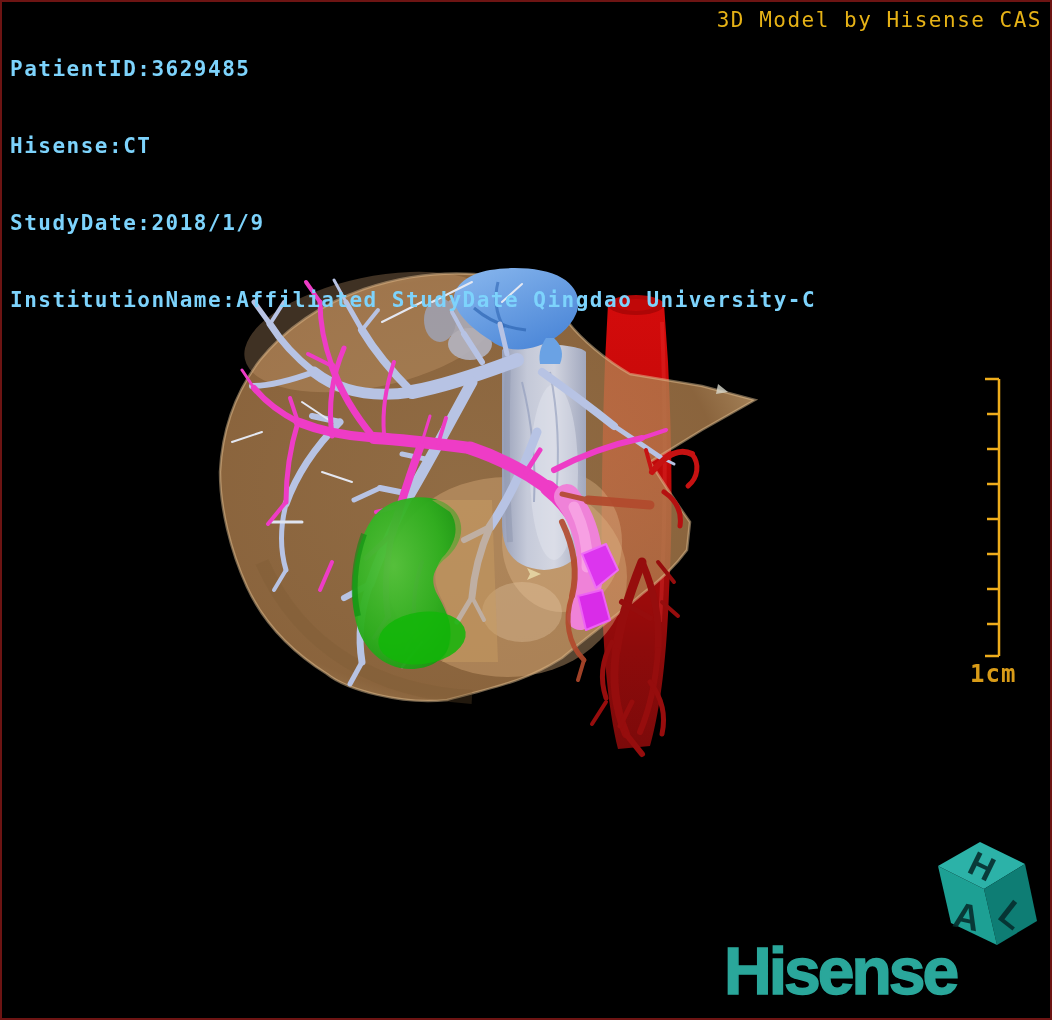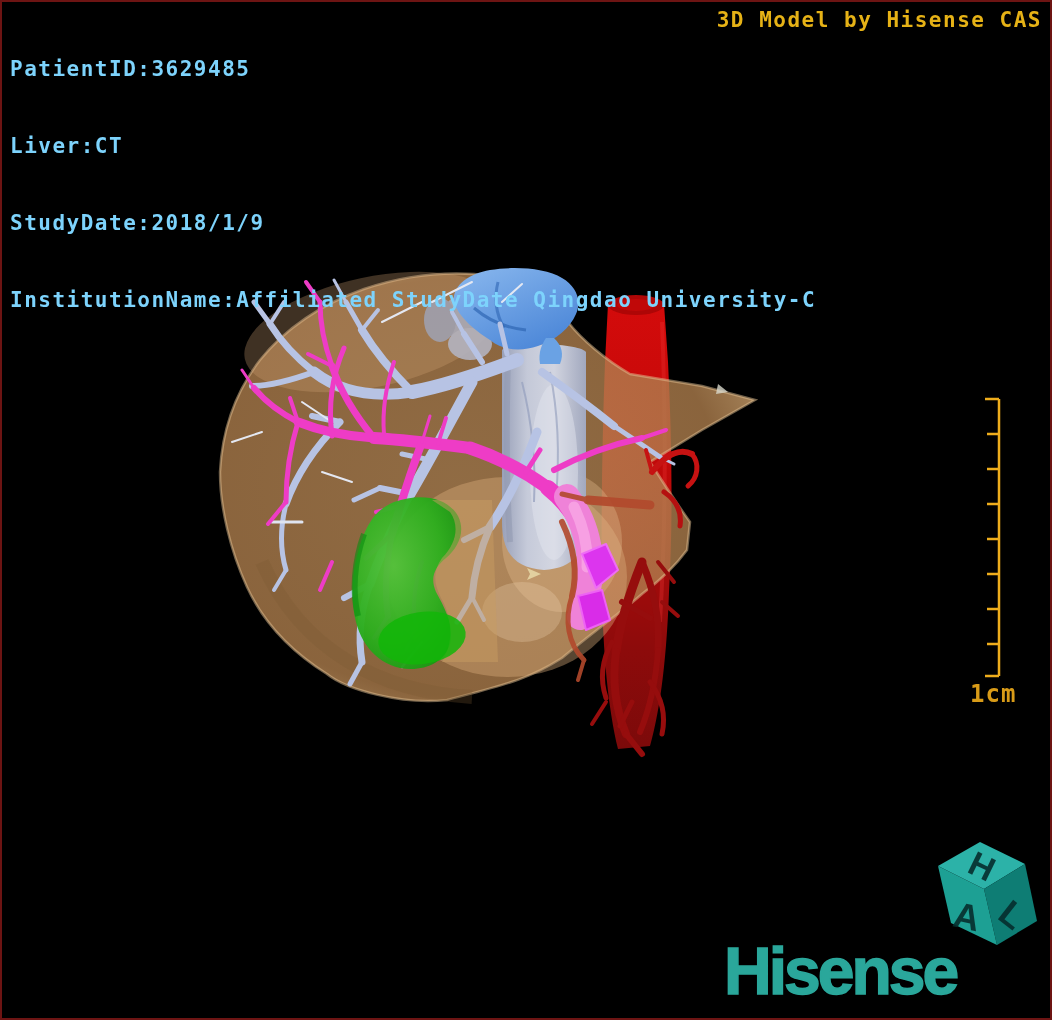--- a/index.html
+++ b/index.html
@@ -8,27 +8,27 @@
     border:2px solid #6d1413;box-sizing:border-box;overflow:hidden;
     font-family:"DejaVu Sans Mono","Liberation Mono",monospace;
   }
   .scene{position:absolute;left:0;top:0;}
   .patient-info{
     position:absolute;top:4px;left:8px;color:#7dd3fc;font-size:21px;
     font-weight:bold;line-height:25.6px;letter-spacing:1.5px;white-space:pre;
   }
   .watermark-title{
     position:absolute;top:6px;right:8px;color:#e6b216;font-size:21px;
-    font-weight:bold;letter-spacing:1.5px;white-space:pre;
+    font-weight:normal;letter-spacing:1.5px;white-space:pre;
   }
   .volume-label{
     position:absolute;bottom:22px;left:8px;color:#e4bb74;font-size:22px;
     font-weight:bold;letter-spacing:1.5px;white-space:pre;
   }
-  .ruler{position:absolute;left:958px;top:392px;width:60px;height:320px;}
+  .ruler{position:absolute;left:958px;top:372px;width:60px;height:320px;}
   .ruler-label{
     position:absolute;left:10px;top:286px;color:#d89b18;font-size:24px;
     font-weight:bold;letter-spacing:1px;
   }
   .brand-cube{position:absolute;left:918px;top:826px;}
   .wordmark{
     position:absolute;left:722px;top:936px;width:330px;text-align:left;
     font-family:"Liberation Sans","DejaVu Sans",sans-serif;font-weight:bold;
     font-size:66px;letter-spacing:-3px;color:#2aa79b;
     -webkit-text-stroke:1.5px #2aa79b;line-height:66px;
@@ -239,21 +239,21 @@
     </g>
 
     <g>
       <path d="M525,566 l14,6 l-14,6 l3,-6 z" fill="#e8d9a8" opacity="0.85"></path>
       <path d="M716,382 l10,8 l-12,2 z" fill="#d8d8cc" opacity="0.8"></path>
     </g>
   </svg>
 
   <div class="patient-info">
     <div>PatientID:3629485</div>
-    <div>Liver:CT</div>
+    <div>Hisense:CT</div>
     <div>StudyDate:2018/1/9</div>
     <div>InstitutionName:Affiliated StudyDate Qingdao University-C</div>
   </div>
 
   <div class="watermark-title">3D Model by Hisense CAS</div>
 
   <div class="ruler">
     <svg width="60" height="300" viewBox="0 0 60 300">
       <g stroke="#eead1c" stroke-width="2.5" fill="none">
         <line x1="39" y1="5" x2="39" y2="282"></line>

